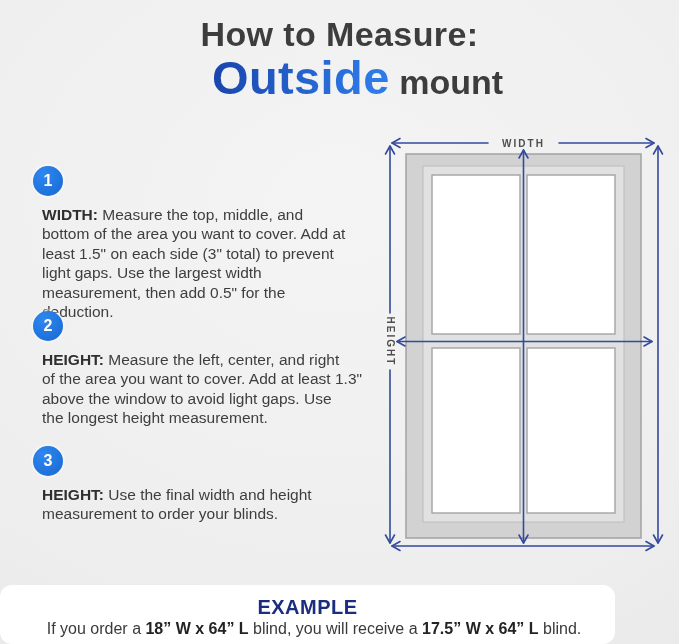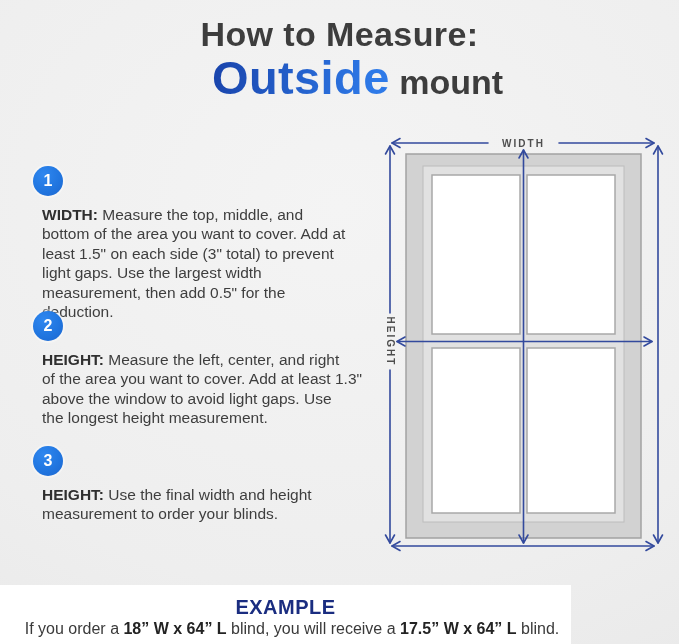--- a/index.html
+++ b/index.html
@@ -39,22 +39,22 @@
     white-space:pre-line;
   }
   .step .lbl { font-weight:700; color:#2f2f2f; }
 
   
   .diagram { position:absolute; left:378px; top:130px; }
   .meas-label { font-size:10px; font-weight:700; fill:#4e4e4e; letter-spacing:2px; }
 
   
   .footer {
-    position:absolute; left:0; top:585px; width:571px; height:59px;
-    background:#ffffff; text-align:center;
+    position:absolute; left:0; top:585px; width:615px; height:59px;
+    background:#ffffff; text-align:center;border-radius:12px;
   }
   .ex-title { margin-top:11px; font-size:20px; font-weight:700; color:#1a2d80; letter-spacing:0.5px; line-height:22px; }
   .ex-text { margin:2px 0 0 13px; font-size:16px; color:#3a3a3a; line-height:18px; }
   .ex-text b { color:#232323; }
 </style>
 </head>
 <body>
 
 <div class="page">
 

